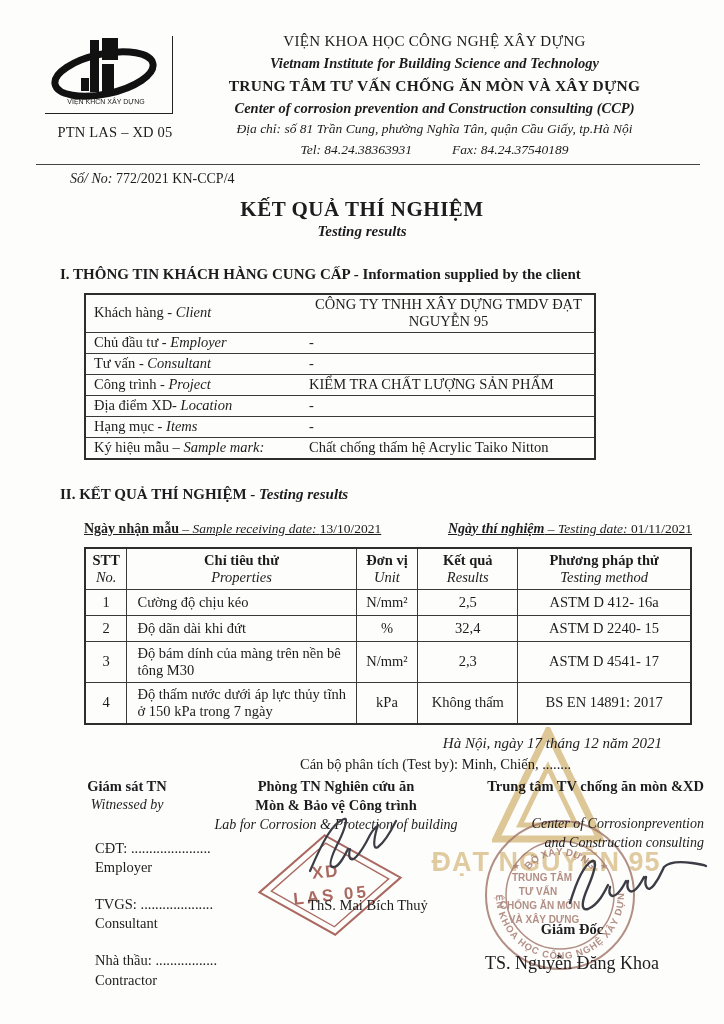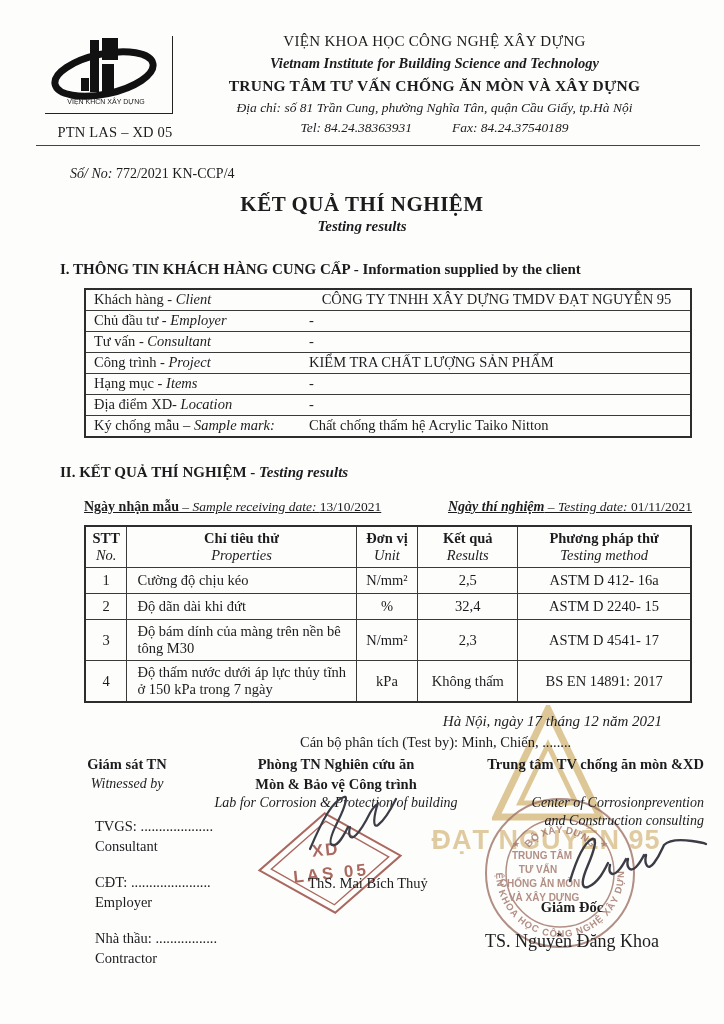--- a/index.html
+++ b/index.html
@@ -22,30 +22,30 @@
   .header-text { flex:1; text-align:center; line-height:1.5; padding-right:10px; }
   .ht-1 { font-size:15px; letter-spacing:.3px; }
   .ht-2 { font-size:14.5px; font-weight:bold; font-style:italic; }
   .ht-3 { font-size:15.5px; font-weight:bold; letter-spacing:.2px; }
   .ht-4 { font-size:14.5px; font-weight:bold; font-style:italic; }
   .ht-5 { font-size:13.5px; font-style:italic; }
   .ht-6 { font-size:13.5px; font-style:italic; }
   .ht-6 .gap { display:inline-block; width:40px; }
   .header-divider { border:none; border-top:1.5px solid #444; margin:4px 24px 0 36px; }
   
-  .doc-number { margin:20px 0 0 70px; font-size:14px; }
+  .doc-number { margin:6px 0 0 70px; font-size:14px; }
   .doc-number .lbl { font-style:italic; }
   .doc-title { text-align:center; font-size:21px; font-weight:bold; letter-spacing:.5px; margin-top:10px; }
   .doc-subtitle { text-align:center; font-size:15px; font-weight:bold; font-style:italic; margin-top:1px; }
   
   .sec-heading { margin:26px 0 0 60px; font-size:15px; font-weight:bold; }
   .sec-heading .it { font-style:italic; }
   
   table { border-collapse:collapse; }
-  .info-table { width:608px; margin:10px 0 0 84px; border:2px solid #2d2d2d; }
+  .info-table { width:512px; margin:10px 0 0 84px; border:2px solid #2d2d2d; }
   .info-table td { border-top:1px solid #3a3a3a; padding:1px 6px 2px 8px; font-size:14.5px; height:19px; }
   .info-table tr:first-child td { border-top:none; }
   .info-table .ilabel { width:212px; }
   .info-table .ilabel .en { font-style:italic; }
   .info-table .ivalue { padding-left:12px; }
   
   .dates-row { display:flex; justify-content:space-between; margin:18px 32px 0 84px; font-size:13.5px;text-decoration:underline; }
   .dates-row b.vi { font-size:14px; }
   .dates-row .it { font-style:italic; }
   .d-test b { font-style:italic; }
@@ -101,20 +101,21 @@
           <rect x="31" y="40" width="8" height="13" fill="#111"></rect>
           <text x="56" y="66" text-anchor="middle" font-size="7" fill="#222" font-family="Liberation Sans, sans-serif">VIỆN KHCN XÂY DỰNG</text>
         </svg>
       </div>
       <div class="lab-code">PTN LAS – XD 05</div>
     </div>
     <div class="header-text">
       <div class="ht-1">VIỆN KHOA HỌC CÔNG NGHỆ XÂY DỰNG</div>
       <div class="ht-2">Vietnam Institute for Building Science and Technology</div>
       <div class="ht-3">TRUNG TÂM TƯ VẤN CHỐNG ĂN MÒN VÀ XÂY DỰNG</div>
+      <div class="ht-4">Center of corrosion prevention and Construction consulting (CCP)</div>
       <div class="ht-5">Địa chỉ: số 81 Trần Cung, phường Nghĩa Tân, quận Cầu Giấy, tp.Hà Nội</div>
       <div class="ht-6"><span>Tel: 84.24.38363931</span><span class="gap"></span><span>Fax: 84.24.37540189</span></div>
     </div>
   </div>
   <hr class="header-divider">
 
   <div class="doc-number">
     <span class="lbl">Số/ No:</span>
     <span>772/2021 KN-CCP/4</span>
   </div>
@@ -135,29 +136,29 @@
       </tr>
       <tr>
         <td class="ilabel"><span>Tư vấn - </span><span class="en">Consultant</span></td>
         <td class="ivalue">-</td>
       </tr>
       <tr>
         <td class="ilabel"><span>Công trình - </span><span class="en">Project</span></td>
         <td class="ivalue">KIỂM TRA CHẤT LƯỢNG SẢN PHẨM</td>
       </tr>
       <tr>
+        <td class="ilabel"><span>Địa điểm XD- </span><span class="en">Location</span></td>
+        <td class="ivalue">-</td>
+      </tr>
+      <tr>
         <td class="ilabel"><span>Hạng mục - </span><span class="en">Items</span></td>
         <td class="ivalue">-</td>
       </tr>
       <tr>
-        <td class="ilabel"><span>Địa điểm XD- </span><span class="en">Location</span></td>
-        <td class="ivalue">-</td>
-      </tr>
-      <tr>
-        <td class="ilabel"><span>Ký chống mẫu – </span><span class="en">Sample mark:</span></td>
+        <td class="ilabel"><span>Ký hiệu mẫu – </span><span class="en">Sample mark:</span></td>
         <td class="ivalue">Chất chống thấm hệ Acrylic Taiko Nitton</td>
       </tr>
     </tbody>
   </table>
 
   <div class="sec-heading"><span>II. KẾT QUẢ THÍ NGHIỆM - </span><span class="it">Testing results</span></div>
 
   <div class="dates-row">
     <div class="d-recv"><b class="vi">Ngày nhận mẫu</b><span class="it"> – Sample receiving date: </span><span>13/10/2021</span></div>
     <div class="d-test"><b class="vi">Ngày thí nghiệm</b><span class="it"> – Testing date: </span><span>01/11/2021</span></div>
@@ -233,26 +234,26 @@
       <div class="en">Lab for Corrosion &amp; Protection of building</div>
     </div>
     <div class="sig-col sc-3">
       <div class="vi">Trung tâm TV chống ăn mòn &amp;XD</div>
       <div class="en" style="margin-top:19px;">Center of Corrosionprevention</div>
       <div class="en">and Construction consulting</div>
     </div>
 
     <div class="left-labels">
       <div class="pair">
+        <div>CĐT: ......................</div>
+        <div>Employer</div>
+      </div>
+      <div class="pair">
         <div>TVGS: ....................</div>
         <div>Consultant</div>
-      </div>
-      <div class="pair">
-        <div>CĐT: ......................</div>
-        <div>Employer</div>
       </div>
       <div class="pair">
         <div>Nhà thầu: .................</div>
         <div>Contractor</div>
       </div>
     </div>
 
     <svg class="stamp-diamond" width="150" height="104" viewBox="0 0 150 104">
       <g transform="rotate(-6 75 52)" opacity=".85">
         <polygon points="75,2 146,52 75,102 4,52" fill="none" stroke="#9c4f45" stroke-width="2"></polygon>

